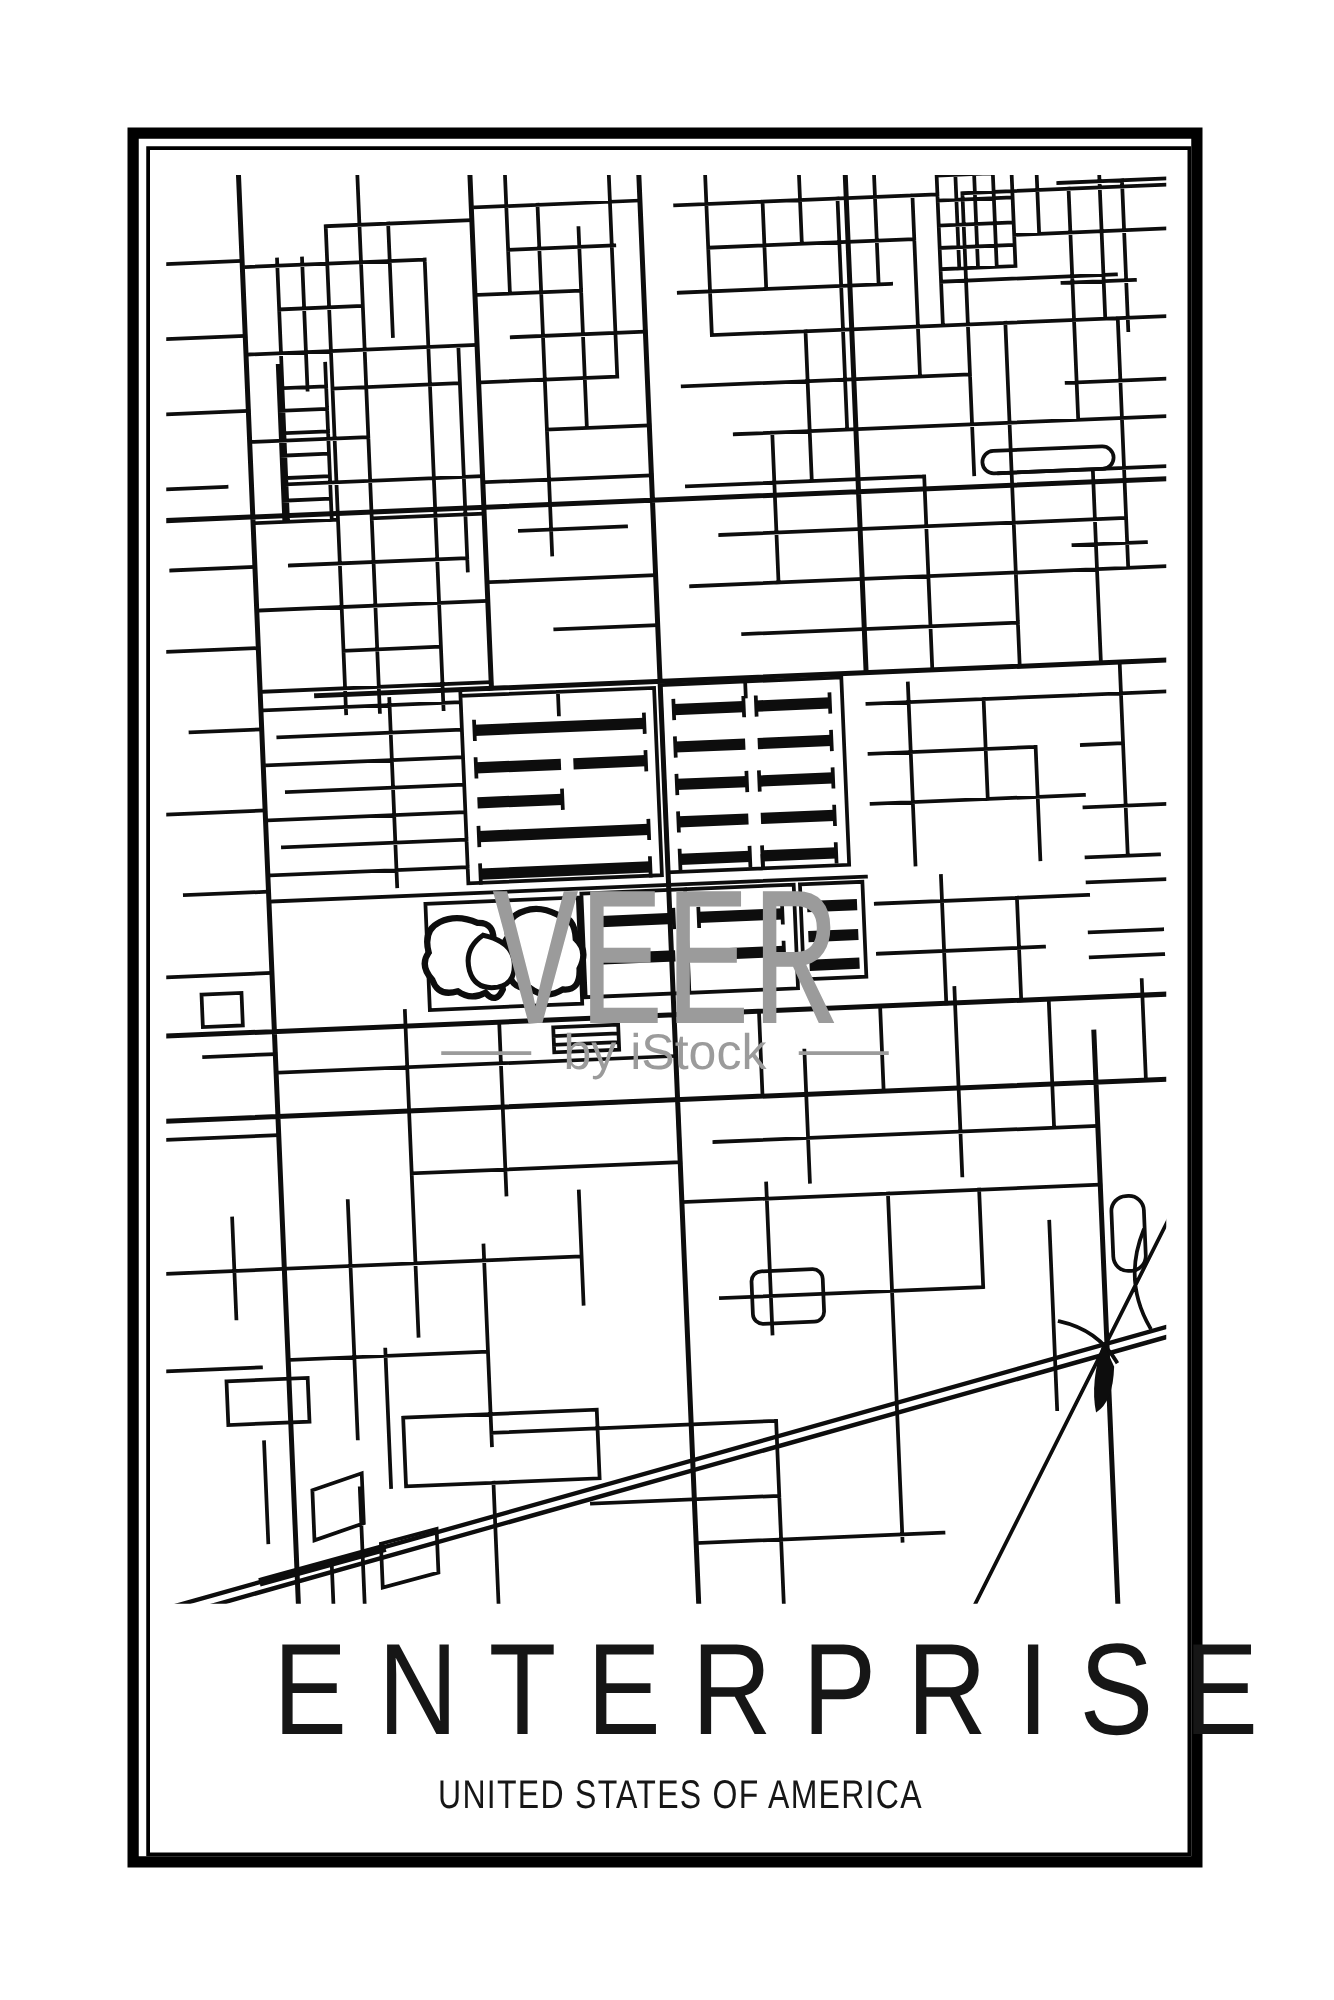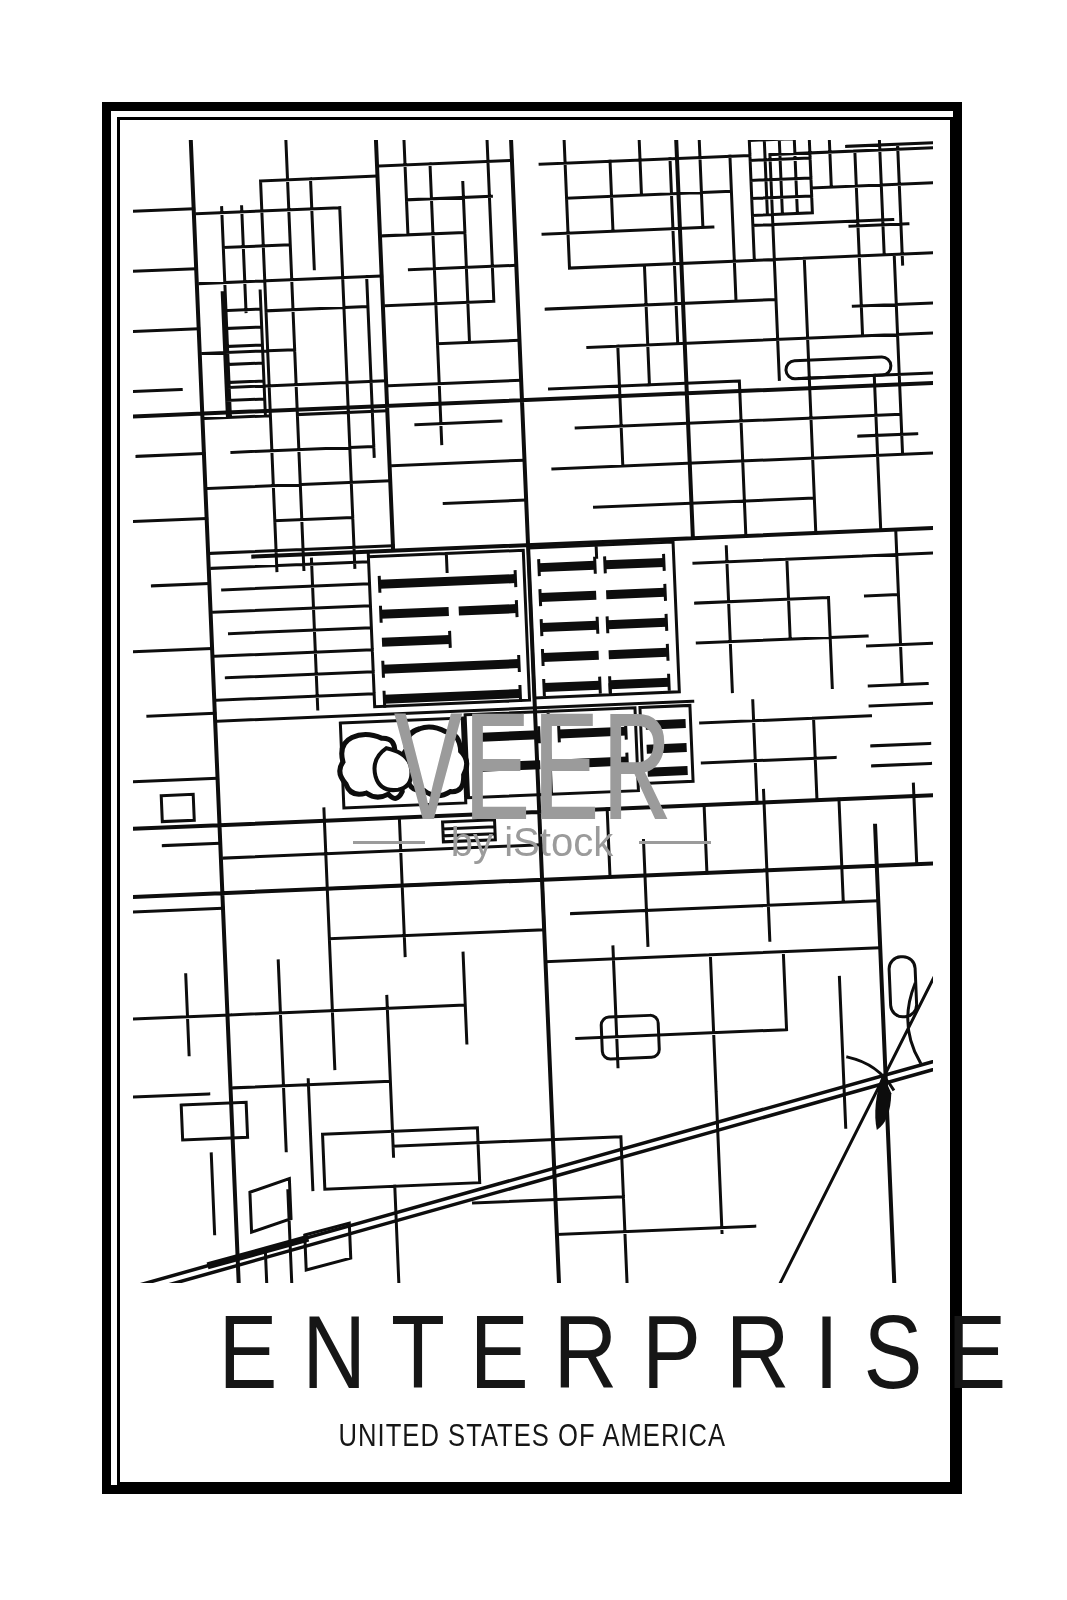--- a/index.html
+++ b/index.html
@@ -16,21 +16,21 @@
        font-size:160px;line-height:1;white-space:nowrap;}
   .watermark-brand .squish{display:inline-block;transform:scaleX(0.72);transform-origin:center;}
   .watermark-byline{position:absolute;left:120px;top:820px;width:824px;z-index:3;
        display:flex;justify-content:center;align-items:center;gap:26px;
        color:#9b9b9b;font-size:40px;line-height:1.1;}
   .wm-dash{width:72px;height:3px;background:#9b9b9b;}
   .title{position:absolute;left:120px;top:1300px;width:824px;z-index:2;
        color:#161616;font-size:104px;line-height:1;white-space:nowrap;}
   .title .squish{display:inline-block;transform:scaleX(0.85);transform-origin:center;
        letter-spacing:0.28em;padding-left:0.28em;}
-  .subtitle{position:absolute;left:120px;top:1419px;width:824px;z-index:2;text-align:center;
+  .subtitle{position:absolute;left:132px;top:1419px;width:824px;z-index:2;text-align:center;
        color:#161616;font-size:32px;line-height:1;white-space:nowrap;}
   .subtitle .squish{display:inline-block;transform:scaleX(0.80);transform-origin:center;
        letter-spacing:0.04em;}
 </style>
 </head>
 <body>
 
 <div class="poster">
 
   <div class="frame-outer"></div>

